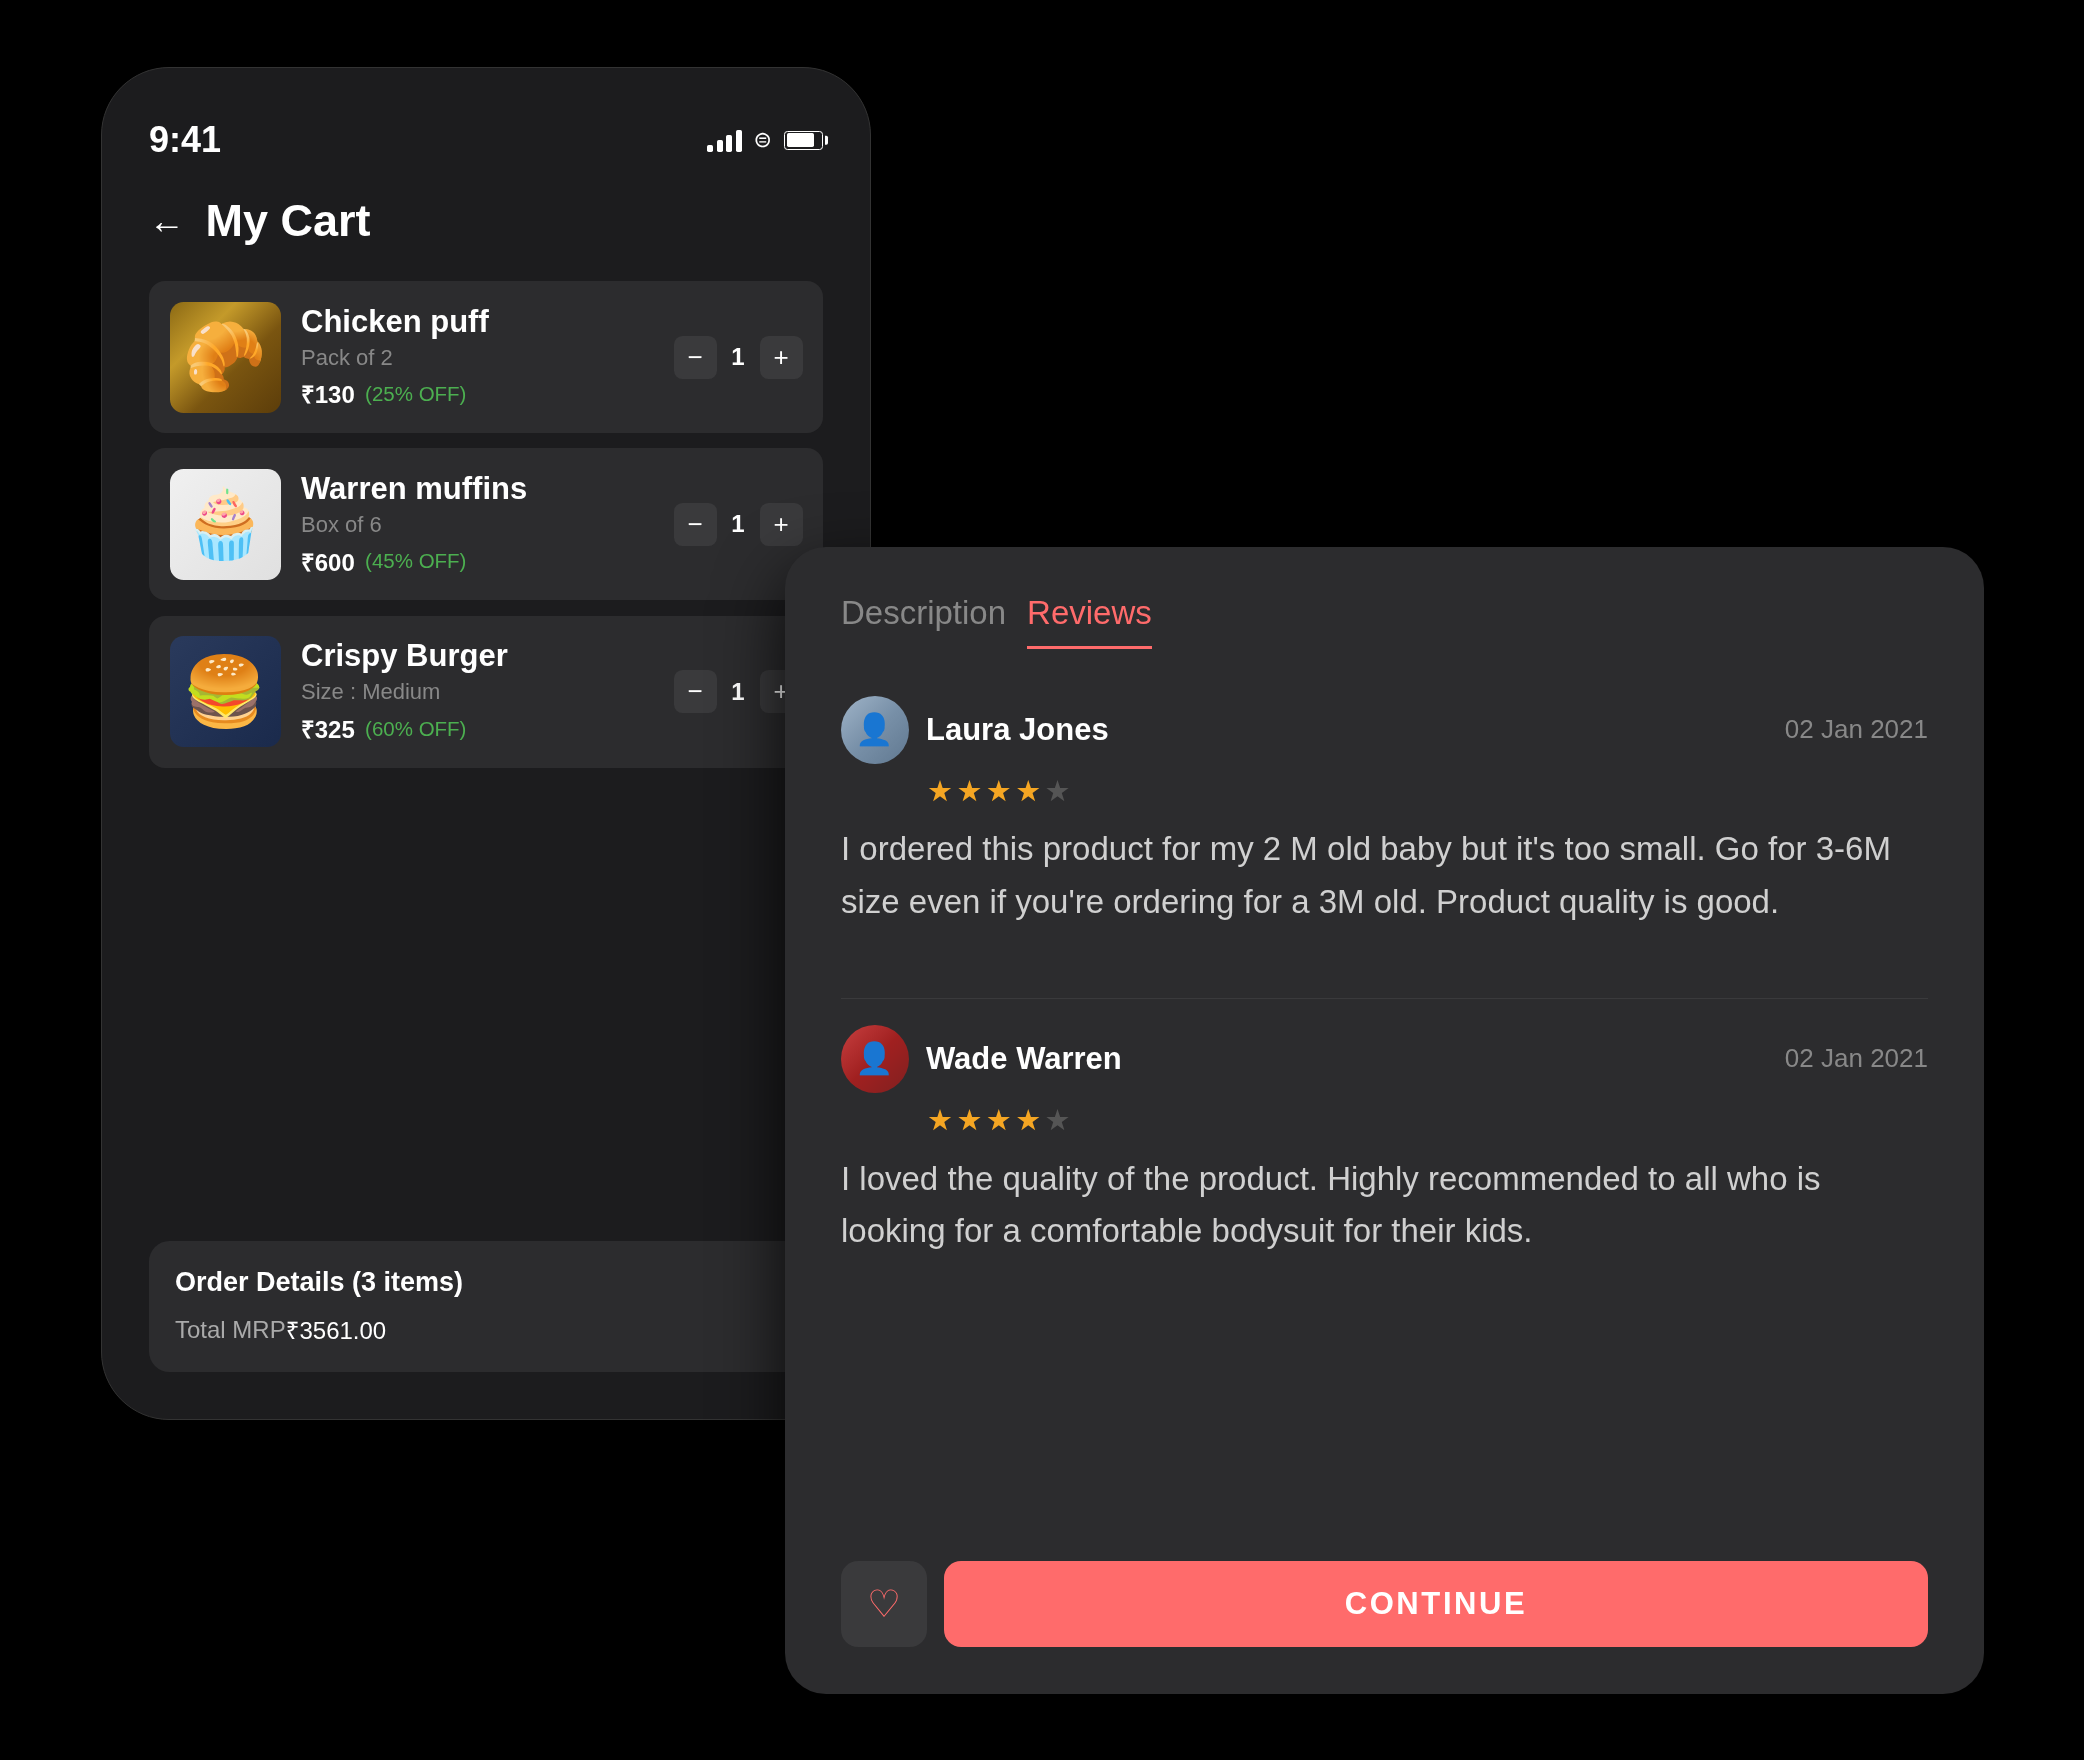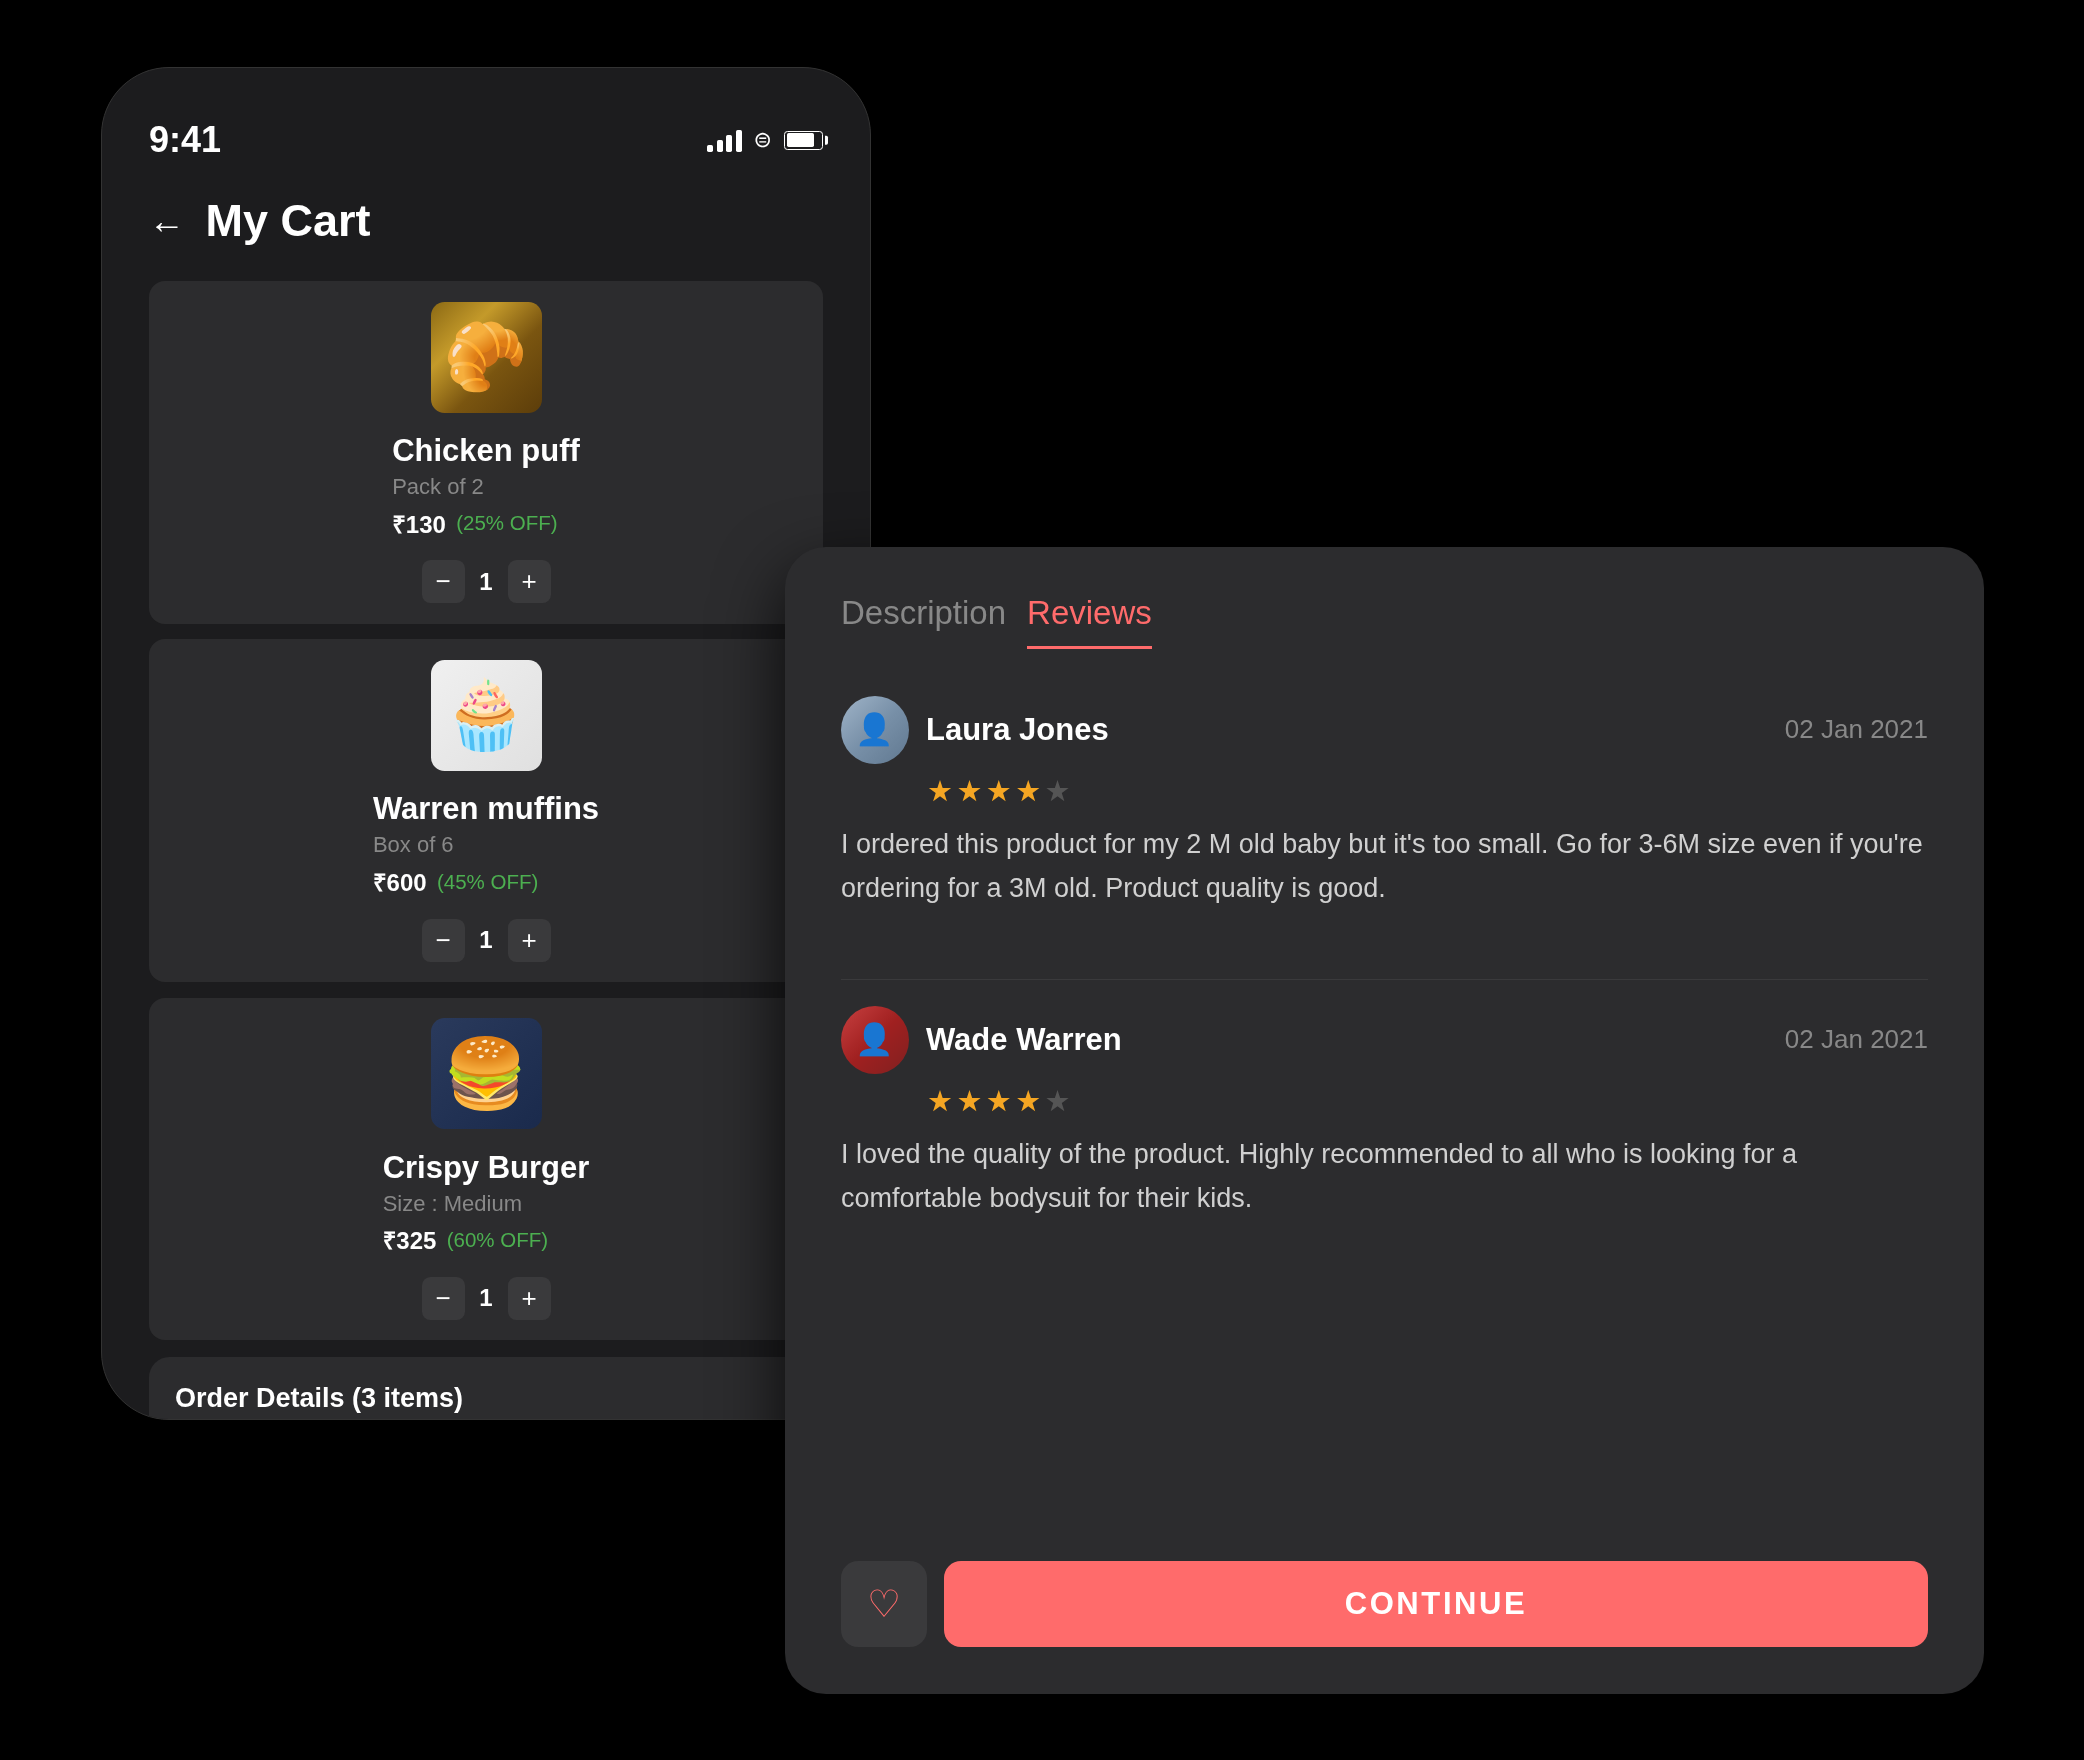--- a/index.html
+++ b/index.html
@@ -135,21 +135,20 @@
       flex: 1;
     }
 
     .cart-item {
       background: #2c2c2e;
       border-radius: 16px;
       padding: 20.5px;
       display: flex;
       align-items: center;
       gap: 20.5px;
-      flex-direction: column;
     }
 
     .item-img-chicken {
       background: linear-gradient(135deg, #8B6914 0%, #C49A2A 30%, #7A5510 60%, #5c3d0a 100%);
       width: 111px;
       height: 111px;
       border-radius: 13.7px;
       position: relative;
       overflow: hidden;
     }
@@ -381,21 +380,21 @@
       gap: 3.4px;
       margin: 5.1px 0 0 86px;
     }
 
     .star {
       font-size: 29px;
       color: #f5a623;
     }
 
     .review-text {
-      font-size: 27px;
+      font-size: 33px;
       color: #d0d0d0;
       line-height: 1.6;
       margin-top: 15.4px;
     }
 
     .divider {
       height: 0.9px;
       background: #3a3a3c;
       margin: 26px 0;
     }

